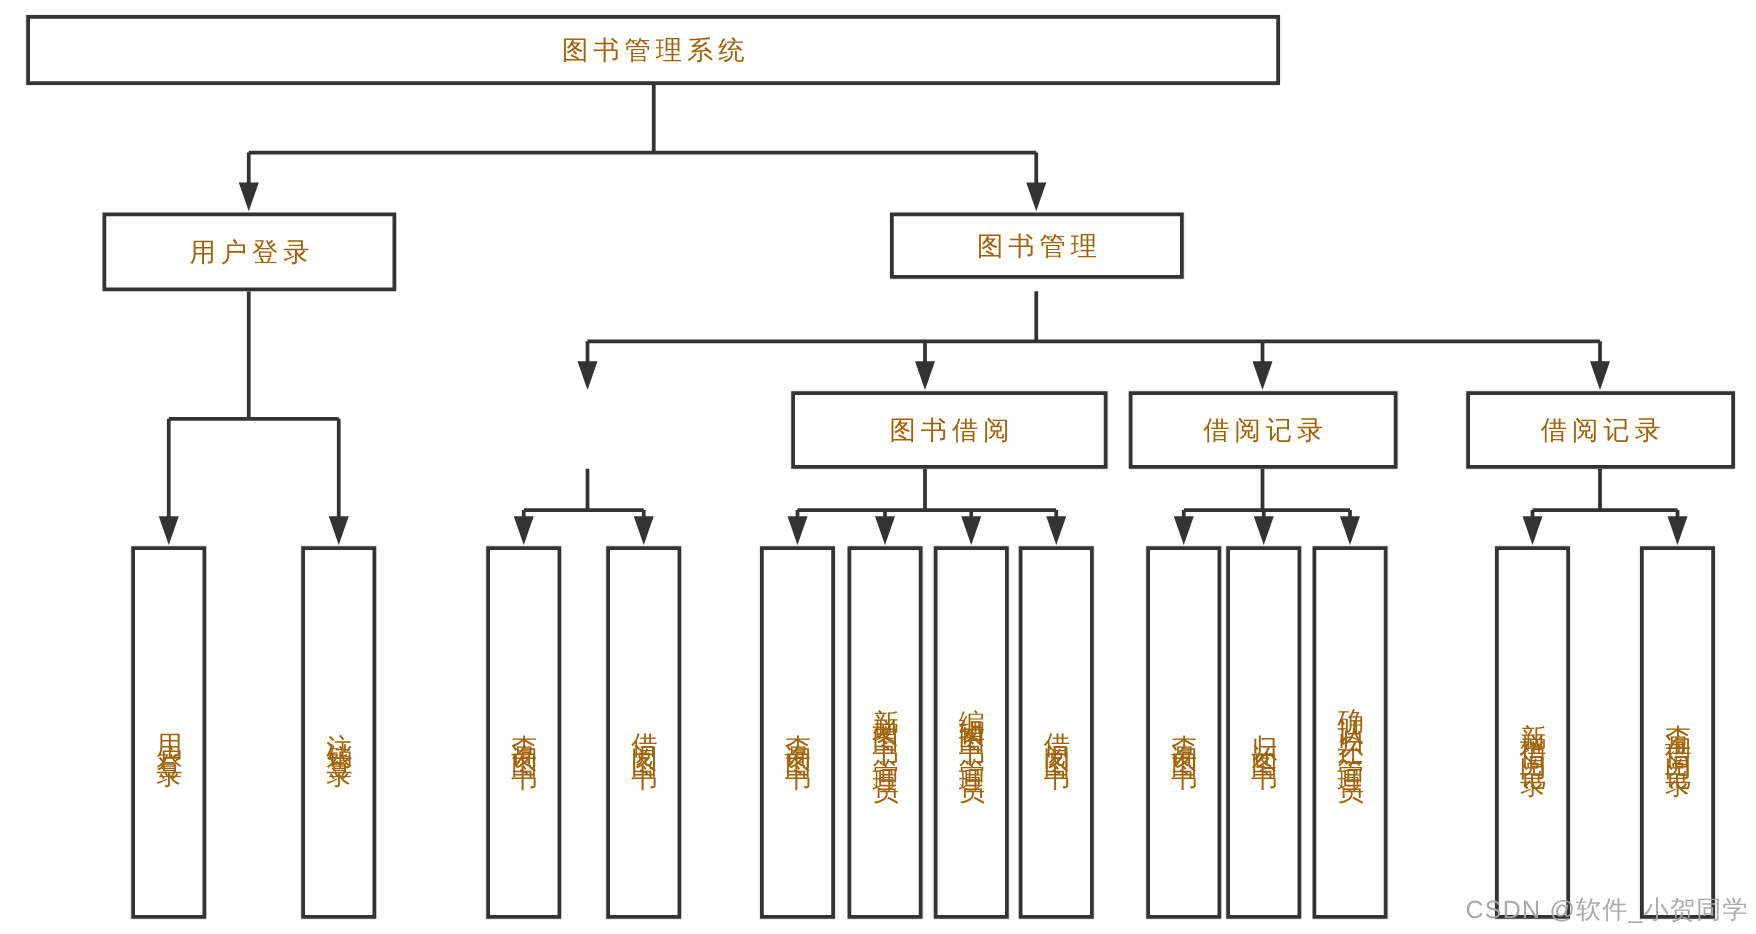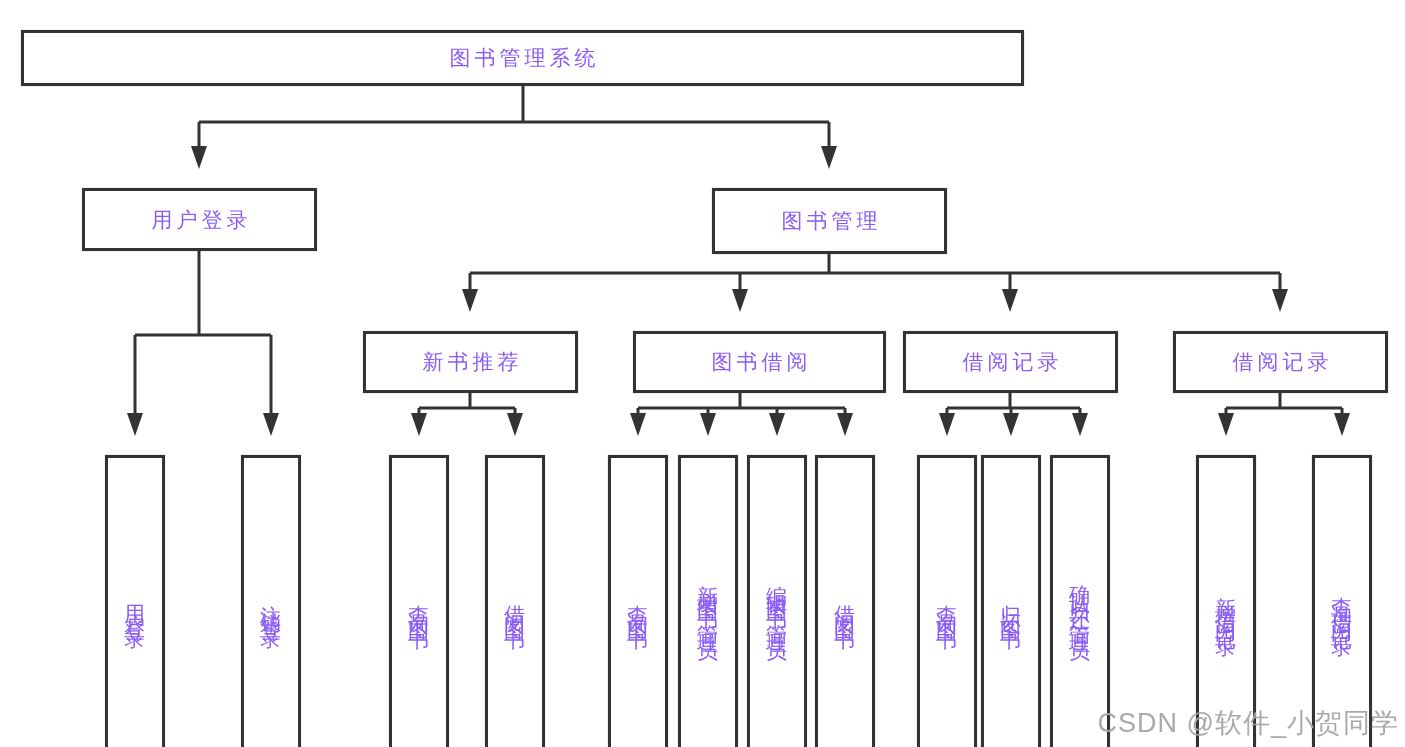--- a/index.html
+++ b/index.html
@@ -15,46 +15,45 @@
     position: absolute;
     left: 0; top: 0;
     width: 1405px; height: 747px;
     pointer-events: none;
   }
   .box {
     position: absolute;
     box-sizing: border-box;
     border: 3px solid #333333;
     background: #ffffff;
-    color: #8b5cf6;
+    color: #a16207;
     display: flex;
     align-items: center;
     justify-content: center;
     box-shadow: 0 0 1px rgba(0,0,0,0.35);
-    margin-top: 18px;
   }
   .box.h {
     font-size: 21px;
     letter-spacing: 4px;
     padding-left: 4px; 
     white-space: nowrap;
   }
   .box.v span {
     writing-mode: vertical-rl;
     text-orientation: mixed;
     font-size: 21px;
     letter-spacing: 8px;
     line-height: 1;
     white-space: nowrap;
   }
   .watermark {
     position: absolute;
     right: 6px;
     bottom: 6px;
-    font-size: 27px;
+    font-size: 20px;
     color: rgba(164, 164, 164, 0.95);
     letter-spacing: 1px;
     z-index: 5;
     white-space: nowrap;
   }
 </style>
 </head>
 <body>
 
 <div class="stage">
@@ -102,23 +101,22 @@
       <polygon points="1072,413 1088,413 1080,436"></polygon>
 
       <polygon points="1218,413 1234,413 1226,436"></polygon>
       <polygon points="1334,413 1350,413 1342,436"></polygon>
     </g>
   </svg>
 
   <div class="box h" style="left:21px; top:12px; width:1003px; height:56px;">图书管理系统</div>
 
   <div class="box h" style="left:82px; top:170px; width:235px; height:63px;">用户登录</div>
-  <div class="box h" style="left:712px; top:170px; width:235px; height:66px;">图书管理</div>
+  <div class="box h" style="left:712px; top:170px; width:235px; height:53px;">图书管理</div>
 
-  <div class="box h" style="left:363px; top:313px; width:215px; height:62px;">新书推荐</div>
   <div class="box h" style="left:633px; top:313px; width:253px; height:62px;">图书借阅</div>
   <div class="box h" style="left:903px; top:313px; width:215px; height:62px;">借阅记录</div>
   <div class="box h" style="left:1173px; top:313px; width:215px; height:62px;">借阅记录</div>
 
   <div class="box v" style="left:105px; top:437px; width:60px; height:298px;">
     <span>用户登录</span>
   </div>
   <div class="box v" style="left:241px; top:437px; width:60px; height:298px;">
     <span>注销登录</span>
   </div>

